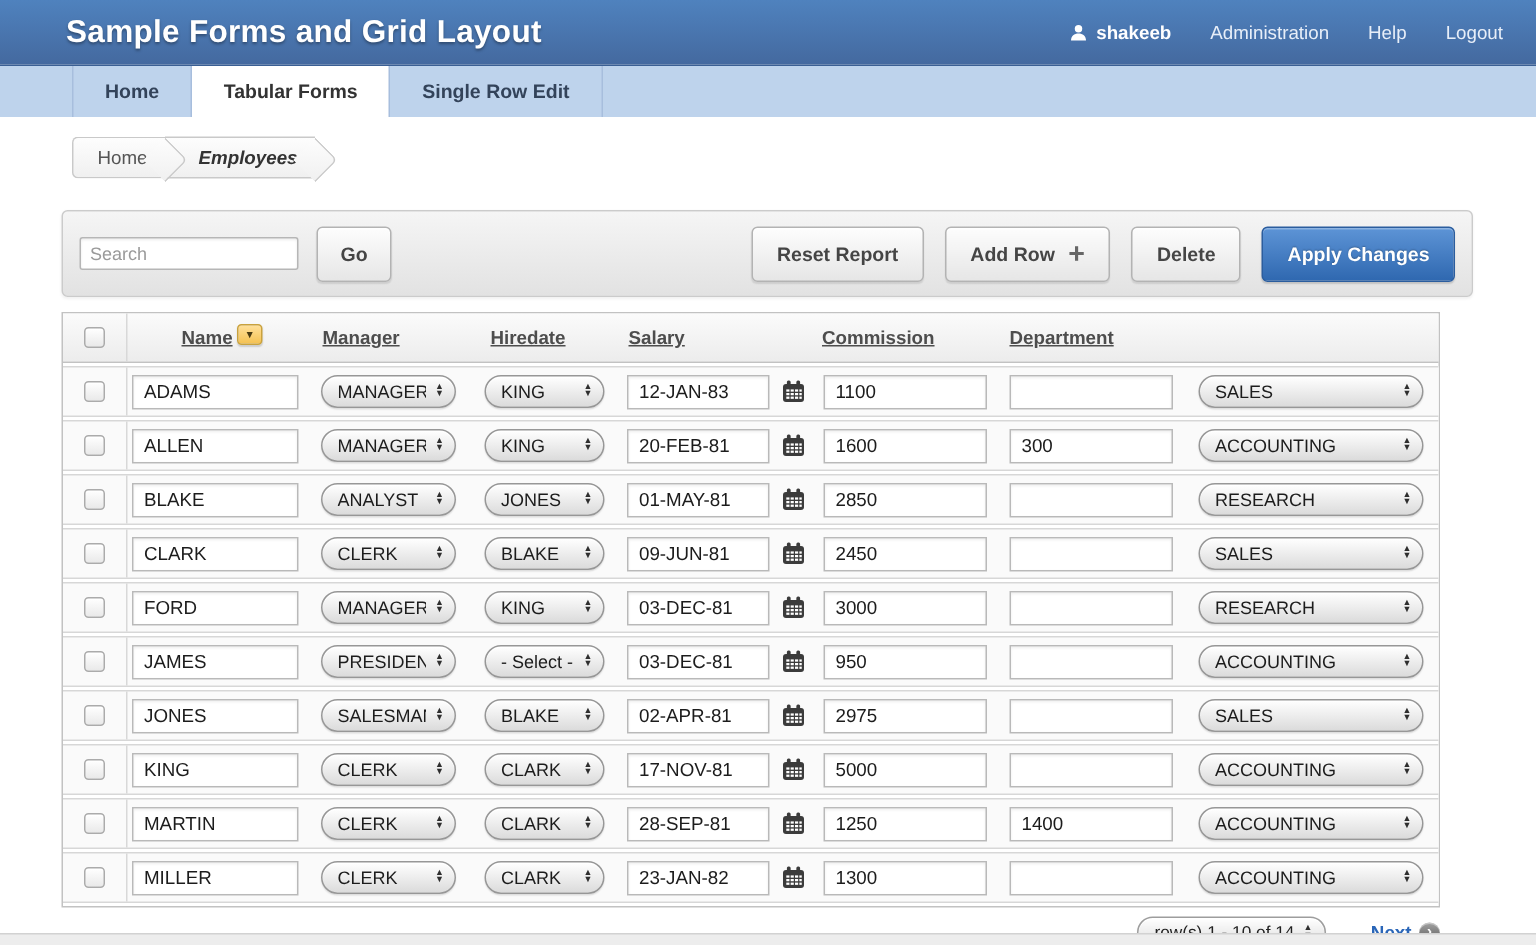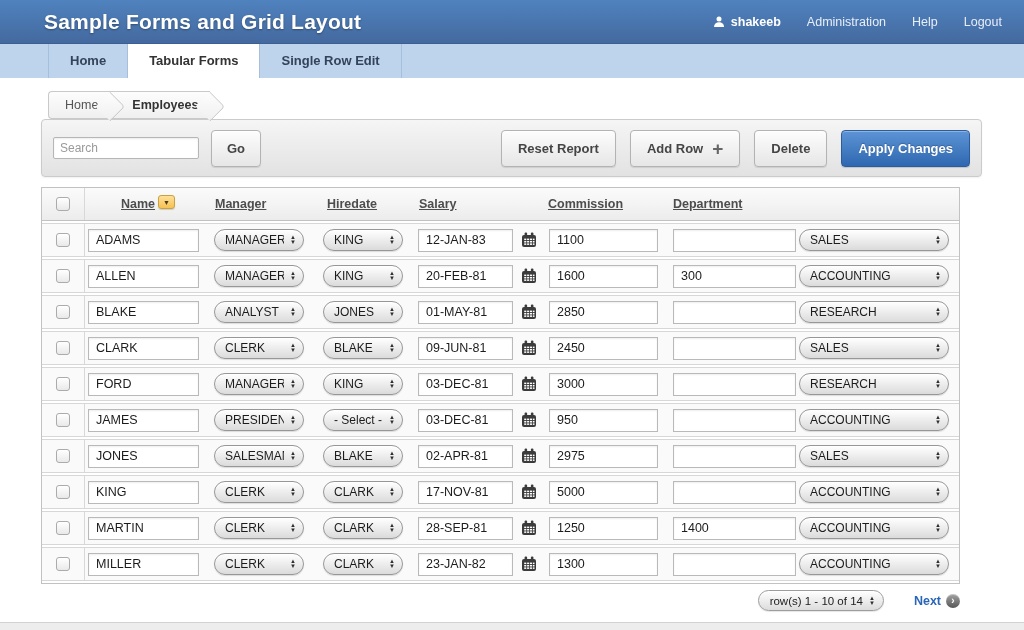--- a/index.html
+++ b/index.html
@@ -35,30 +35,30 @@
 
   
   .breadcrumb { margin:13px 0 0 48px; display:flex; }
   .crumb {
     position:relative; height:28px; line-height:27px; font-size:12.5px; color:#555;
     background:linear-gradient(#fdfdfd,#f0f0f0);
     border-top:1px solid #c9c9c9; border-bottom:1px solid #c9c9c9;
     padding:0 12px 0 22px; cursor:pointer;
   }
   .crumb:first-child { border-left:1px solid #c9c9c9; border-radius:4px 0 0 4px; padding-left:16px; z-index:3; }
-  .crumb.current { font-weight:bold; color:#333; z-index:2; }
+  .crumb.current { font-weight:bold; color:#333; z-index:2;font-style:italic; }
   .crumb::after {
     content:""; position:absolute; top:3.5px; right:-10.5px; width:19.5px; height:19.5px;
     transform:rotate(45deg); border-top:1px solid #c9c9c9; border-right:1px solid #c9c9c9;
     border-top-right-radius:4px; background:linear-gradient(135deg,#fdfdfd,#f0f0f0); z-index:inherit;
   }
 
   
   .toolbar {
-    margin:0 40px 0 41px; height:58px; width:941px;
+    margin:21px 40px 0 41px; height:58px; width:941px;
     border:1px solid #cbcbcb; border-radius:4px;
     background:linear-gradient(#f5f5f5,#e2e2e2);
     box-shadow:0 1px 2px rgba(0,0,0,.06);
     display:flex; align-items:center; padding:0 11px;
   }
   .search-input {
     width:146px; height:22px; border:1px solid #b6b6b6; border-radius:2px;
     font-size:12px; padding:2px 6px; color:#333; font-family:inherit;
     box-shadow:inset 0 1px 2px rgba(0,0,0,.08); outline:none;
   }
@@ -118,21 +118,21 @@
   }
 
   .text-input {
     height:23px; border:1px solid #b9b9b9; background:#fff; font-family:inherit;
     font-size:12.5px; color:#1c1c1c; padding:2px 7px; outline:none;
     box-shadow:inset 0 1px 2px rgba(0,0,0,.07);
   }
   .w-name { width:111px; margin-left:3px; }
   .w-date { width:95px;  margin-left:6px; }
   .w-sal  { width:109px; margin-left:7px; }
-  .w-com  { width:123px; margin-left:6px; }
+  .w-com  { width:109px; margin-left:6px; }
 
   .select {
     height:22px; display:inline-flex; align-items:center;
     border:1px solid #979797; border-radius:12px;
     background:linear-gradient(#ffffff,#dbdbdb);
     padding:0 7px 0 10px; cursor:pointer;
     box-shadow:0 1px 1px rgba(0,0,0,.12), inset 0 1px 0 rgba(255,255,255,.9);
   }
   .select .label { flex:1; font-size:12px; color:#1c1c1c; white-space:nowrap; overflow:hidden; }
   .arrows { margin-left:6px; display:flex; flex-direction:column; align-items:center; }

